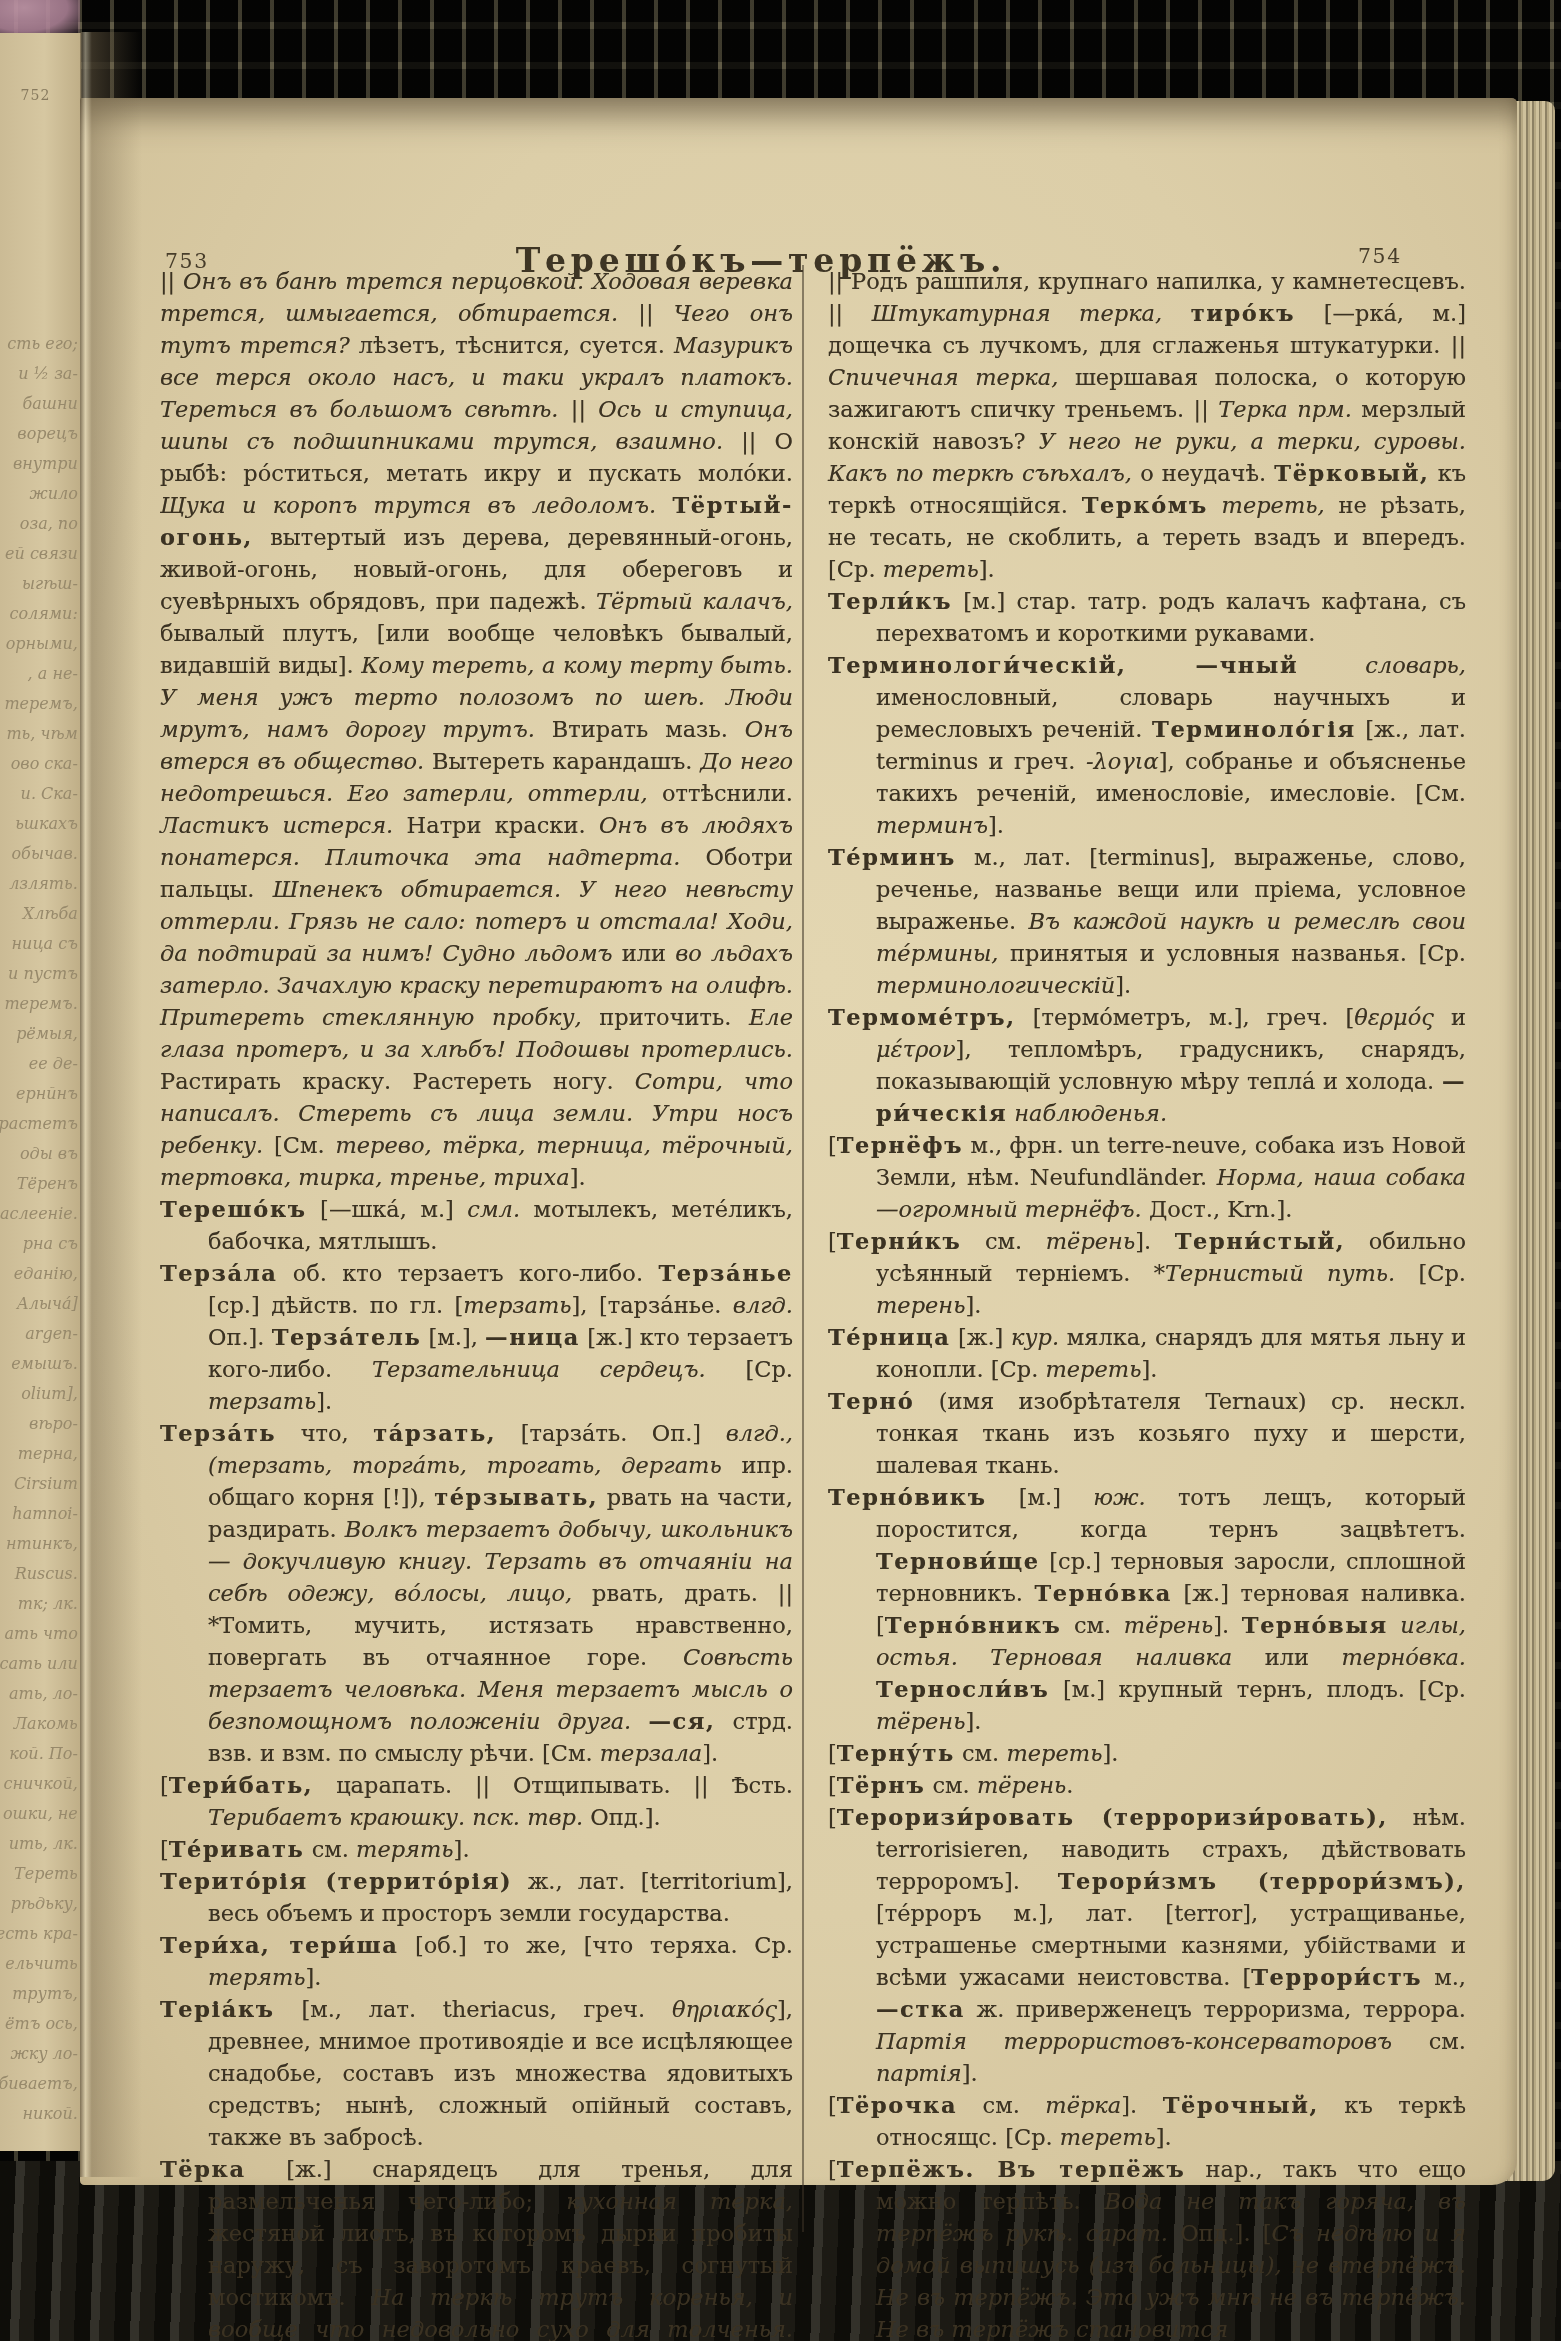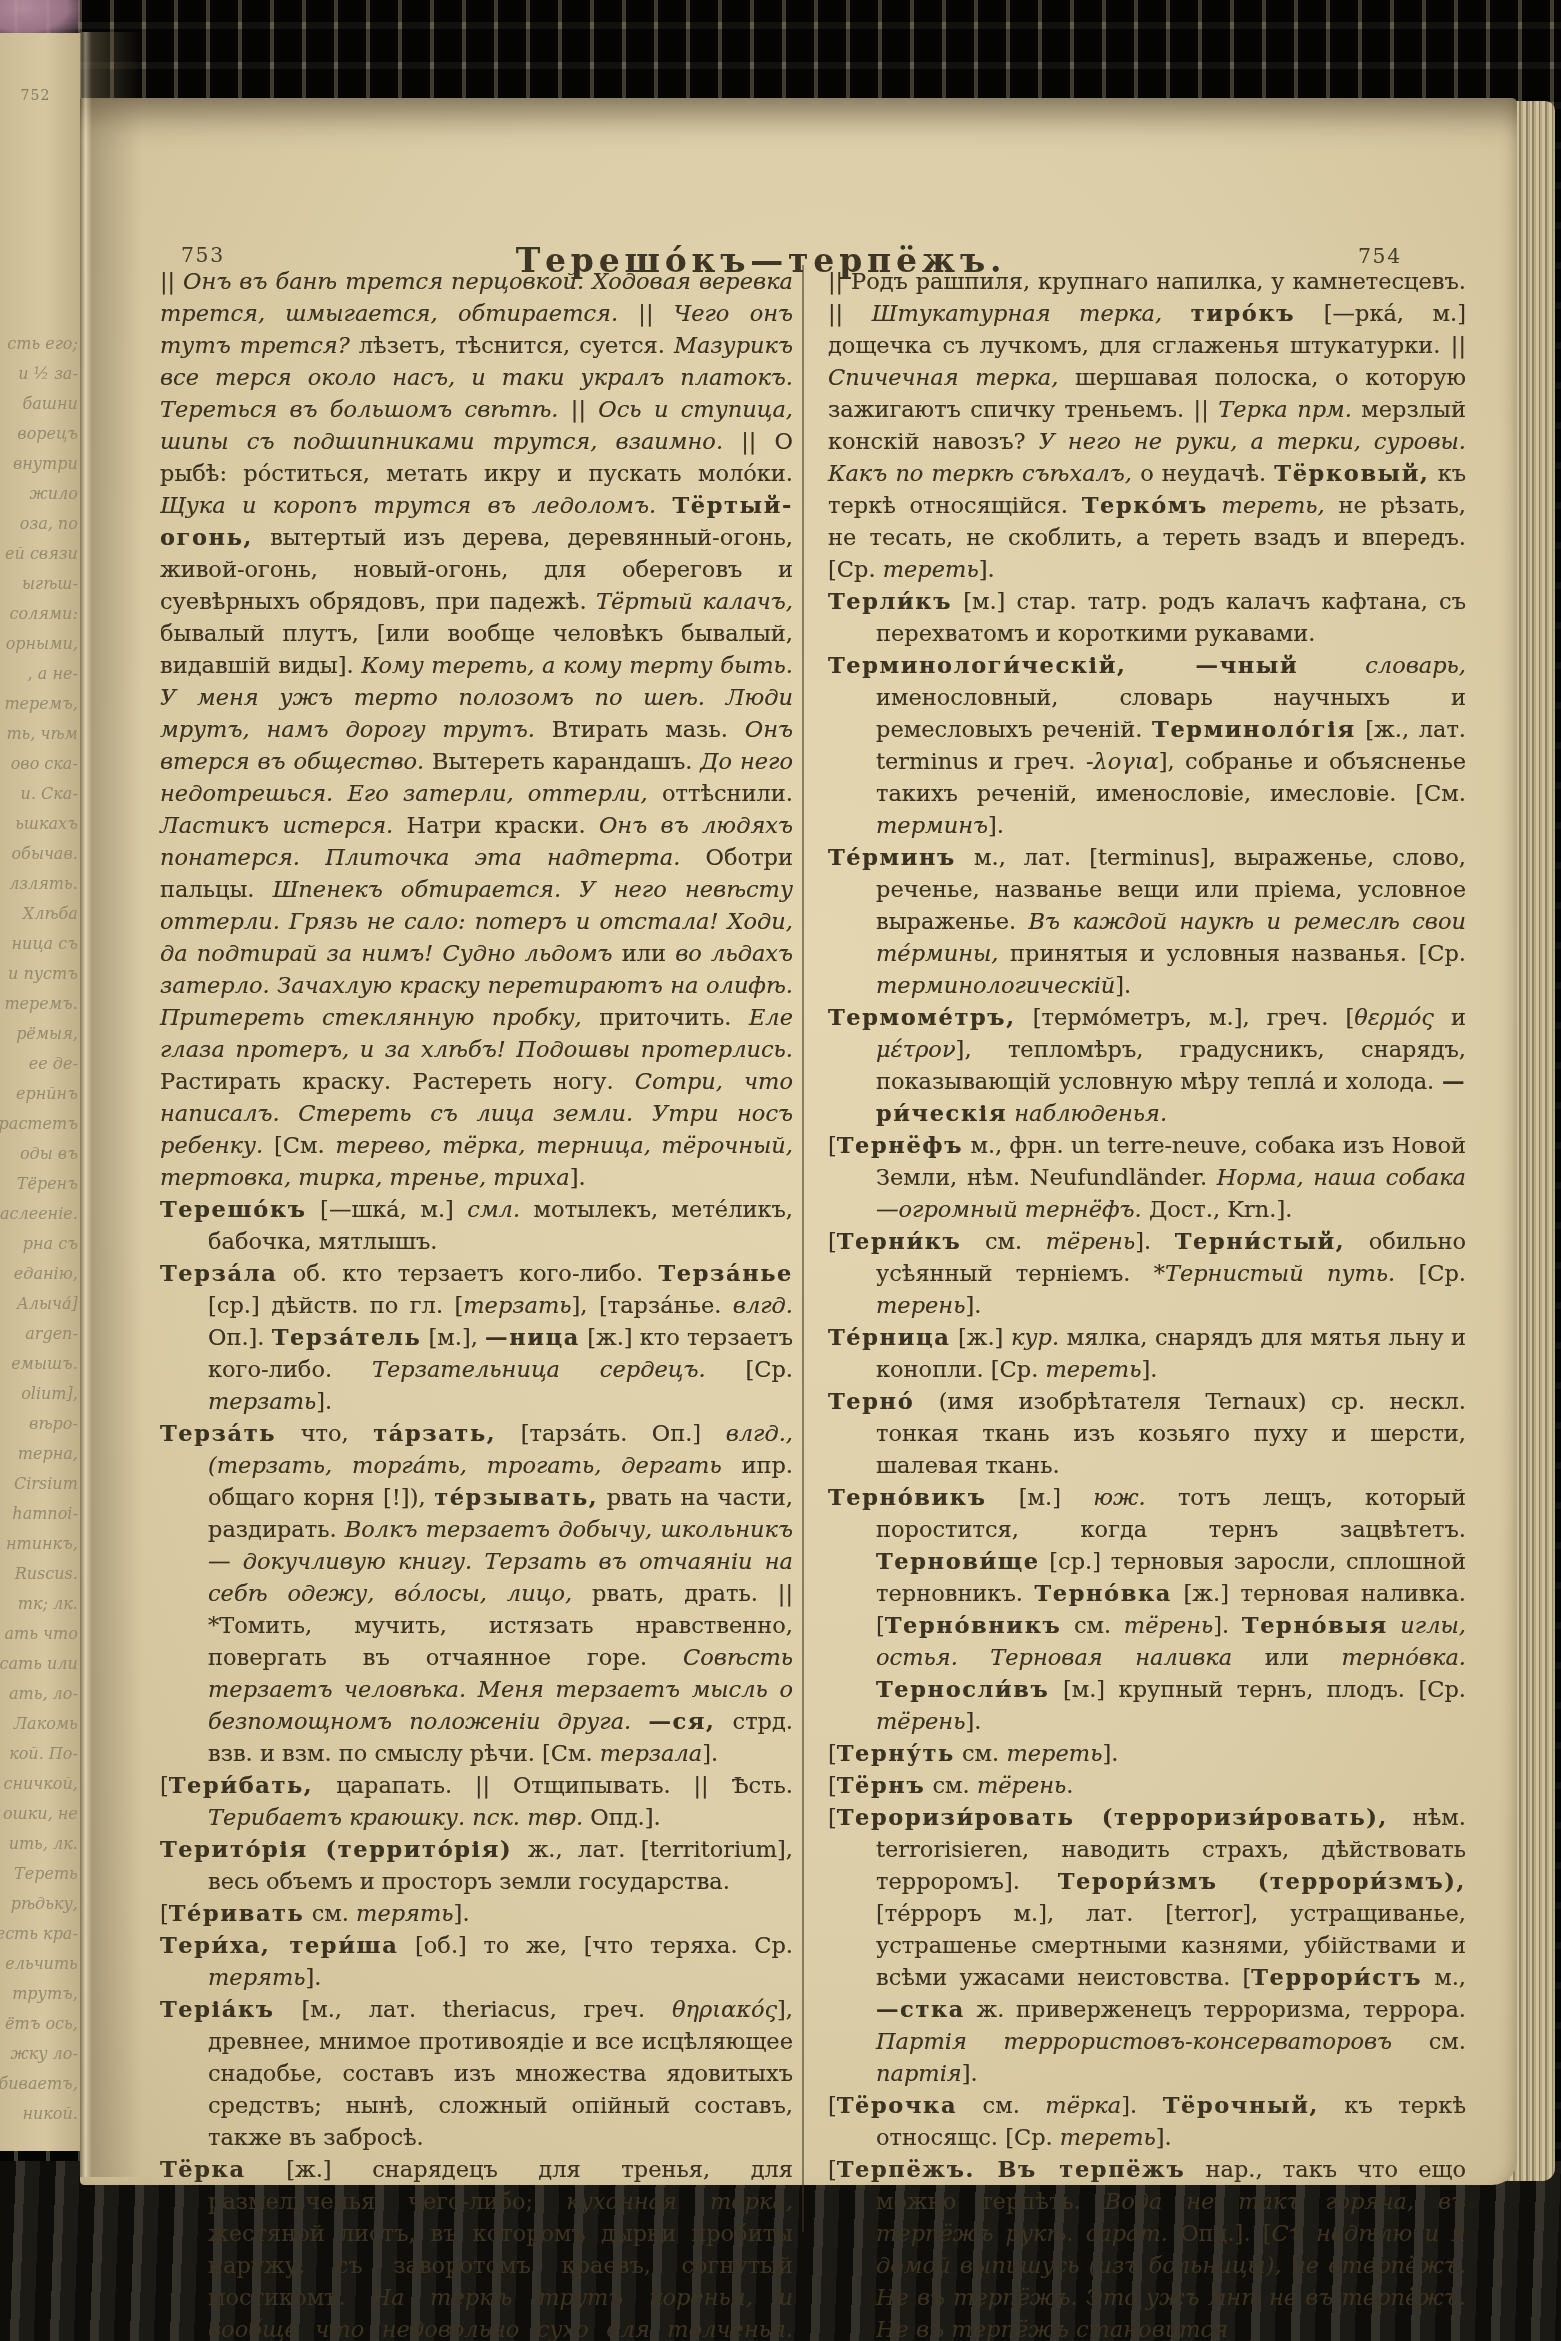--- a/index.html
+++ b/index.html
@@ -53,21 +53,21 @@
       radial-gradient(ellipse at 52% 42%, #e3d6b1 0%, #dccea8 55%, #d2c29a 88%, #c9b890 100%);
     border-radius:2.1px 5.4px 25px 4.3px;
     box-shadow:inset 0 38px 32px -21.4px rgba(60,48,30,.55), inset -9.7px 0 16px -9.7px rgba(60,48,30,.35);
     z-index:2;
   }
   .runhead{
     position:absolute;left:0;top:143px;width:1437px;height:38px;
     color:#473d2a;
   }
   .runhead .pn{position:absolute;font-size:20.4px;letter-spacing:1.6px;}
-  .pn-left{left:85px;top:2px;margin-left:16px;}
+  .pn-left{left:85px;top:8px;}
   .pn-right{left:1278px;top:3.2px;text-align:right;}
   .run-title{
     position:absolute;left:0;right:75px;top:0;text-align:center;
     font-size:33px;font-weight:600;letter-spacing:4.8px;color:#3e3524;
   }
   .col{
     position:absolute;top:167px;width:633px;
     font-size:22.5px;line-height:32px;text-align:justify;color:#3b3222;
     text-shadow:0 0 0.5px rgba(59,50,34,.45);
   }
@@ -164,22 +164,22 @@
     <div class="run-title">Терешо́къ—терпёжъ.</div>
     <div class="pn pn-right">754</div>
   </div>
   <div class="divider"></div>
   <div class="col col-left">
       <p class="entry"><span class="s-i">|| Онъ въ банѣ трется перцовкой. Ходовая веревка трется, шмыгается, обтирается. || Чего онъ тутъ трется? </span><span class="s-n">лѣзетъ, тѣснится, суется. </span><span class="s-i">Мазурикъ все терся около насъ, и таки укралъ платокъ. Тереться въ большомъ свѣтѣ. </span><span class="s-n">|| </span><span class="s-i">Ось и ступица, шипы съ подшипниками трутся, взаимно. </span><span class="s-n">|| О рыбѣ: ро́ститься, метать икру и пускать моло́ки. </span><span class="s-i">Щука и коропъ трутся въ ледоломъ. </span><span class="s-b">Тёртый-огонь,</span><span class="s-n"> вытертый изъ дерева, деревянный-огонь, живой-огонь, новый-огонь, для обереговъ и суевѣрныхъ обрядовъ, при падежѣ. </span><span class="s-i">Тёртый калачъ, </span><span class="s-n">бывалый плутъ, [или вообще человѣкъ бывалый, видавшій виды]. </span><span class="s-i">Кому тереть, а кому терту быть. У меня ужъ терто полозомъ по шеѣ. Люди мрутъ, намъ дорогу трутъ. </span><span class="s-n">Втирать мазь. </span><span class="s-i">Онъ втерся въ общество. </span><span class="s-n">Вытереть карандашъ. </span><span class="s-i">До него недотрешься. Его затерли, оттерли, </span><span class="s-n">оттѣснили. </span><span class="s-i">Ластикъ истерся. </span><span class="s-n">Натри краски. </span><span class="s-i">Онъ въ людяхъ понатерся. Плиточка эта надтерта. </span><span class="s-n">Оботри пальцы. </span><span class="s-i">Шпенекъ обтирается. У него невѣсту оттерли. Грязь не сало: потеръ и отстала! Ходи, да подтирай за нимъ! Судно льдомъ </span><span class="s-n">или</span><span class="s-i"> во льдахъ затерло. Зачахлую краску перетираютъ на олифѣ. Притереть стеклянную пробку, </span><span class="s-n">приточить. </span><span class="s-i">Еле глаза протеръ, и за хлѣбъ! Подошвы протерлись. </span><span class="s-n">Растирать краску. Растереть ногу. </span><span class="s-i">Сотри, что написалъ. Стереть съ лица земли. Утри носъ ребенку. </span><span class="s-n">[См. </span><span class="s-i">терево, тёрка, терница, тёрочный, тертовка, тирка, тренье, триха</span><span class="s-n">].</span></p>
       <p class="entry hang"><span class="s-b">Терешо́къ</span><span class="s-n"> [—шка́, м.] </span><span class="s-i">смл. </span><span class="s-n">мотылекъ, мете́ликъ, бабочка, мятлышъ.</span></p>
       <p class="entry hang"><span class="s-b">Терза́ла</span><span class="s-n"> об. кто терзаетъ кого-либо. </span><span class="s-b">Терза́нье</span><span class="s-n"> [ср.] дѣйств. по гл. [</span><span class="s-i">терзать</span><span class="s-n">], [тарза́нье. </span><span class="s-i">влгд. </span><span class="s-n">Оп.]. </span><span class="s-b">Терза́тель</span><span class="s-n"> [м.], </span><span class="s-b">—ница</span><span class="s-n"> [ж.] кто терзаетъ кого-либо. </span><span class="s-i">Терзательница сердецъ. </span><span class="s-n">[Ср. </span><span class="s-i">терзать</span><span class="s-n">].</span></p>
       <p class="entry hang"><span class="s-b">Терза́ть</span><span class="s-n"> что, </span><span class="s-b">та́рзать,</span><span class="s-n"> [тарза́ть. Оп.] </span><span class="s-i">влгд., (терзать, торга́ть, трогать, дергать </span><span class="s-n">ипр. общаго корня [!]), </span><span class="s-b">те́рзывать,</span><span class="s-n"> рвать на части, раздирать. </span><span class="s-i">Волкъ терзаетъ добычу, школьникъ — докучливую книгу. Терзать въ отчаяніи на себѣ одежу, во́лосы, лицо, </span><span class="s-n">рвать, драть. || *Томить, мучить, истязать нравственно, повергать въ отчаянное горе. </span><span class="s-i">Совѣсть терзаетъ человѣка. Меня терзаетъ мысль о безпомощномъ положеніи друга. </span><span class="s-b">—ся,</span><span class="s-n"> стрд. взв. и взм. по смыслу рѣчи. [См. </span><span class="s-i">терзала</span><span class="s-n">].</span></p>
       <p class="entry hang"><span class="s-n">[</span><span class="s-b">Тери́бать,</span><span class="s-n"> царапать. || Отщипывать. || Ѣсть. </span><span class="s-i">Терибаетъ краюшку. пск. твр. </span><span class="s-n">Опд.].</span></p>
+      <p class="entry hang"><span class="s-n">[</span><span class="s-b">Те́ривать</span><span class="s-n"> см. </span><span class="s-i">терять</span><span class="s-n">].</span></p>
       <p class="entry hang"><span class="s-b">Терито́рія (террито́рія)</span><span class="s-n"> ж., лат. [territorium], весь объемъ и просторъ земли государства.</span></p>
-      <p class="entry hang"><span class="s-n">[</span><span class="s-b">Те́ривать</span><span class="s-n"> см. </span><span class="s-i">терять</span><span class="s-n">].</span></p>
       <p class="entry hang"><span class="s-b">Тери́ха, тери́ша</span><span class="s-n"> [об.] то же, [что теряха. Ср. </span><span class="s-i">терять</span><span class="s-n">].</span></p>
       <p class="entry hang"><span class="s-b">Теріа́къ</span><span class="s-n"> [м., лат. theriacus, греч. </span><span class="s-i">θηριακός</span><span class="s-n">], древнее, мнимое противоядіе и все исцѣляющее снадобье, составъ изъ множества ядовитыхъ средствъ; нынѣ, сложный опійный составъ, также въ забросѣ.</span></p>
       <p class="entry hang"><span class="s-b">Тёрка</span><span class="s-n"> [ж.] снарядецъ для тренья, для размельченья чего-либо; </span><span class="s-i">кухонная терка, </span><span class="s-n">жестяной листъ, въ которомъ дырки пробиты наружу, съ заворотомъ краевъ, согнутый мостикомъ. </span><span class="s-i">На теркѣ трутъ коренья, и вообще что недовольно сухо для толченья. Ступка да терка родныя сестры: одна мнетъ, другая деретъ. На свекловичныхъ заводахъ машинныя терки. Мускатная </span></p>
     </div>
   <div class="col col-right">
       <p class="entry"><span class="s-n">|| Родъ рашпиля, крупнаго напилка, у камнетесцевъ. || </span><span class="s-i">Штукатурная терка, </span><span class="s-b">тиро́къ</span><span class="s-n"> [—рка́, м.] дощечка съ лучкомъ, для сглаженья штукатурки. || </span><span class="s-i">Спичечная терка, </span><span class="s-n">шершавая полоска, о которую зажигаютъ спичку треньемъ. || </span><span class="s-i">Терка прм. </span><span class="s-n">мерзлый конскій навозъ? </span><span class="s-i">У него не руки, а терки, суровы. Какъ по теркѣ съѣхалъ, </span><span class="s-n">о неудачѣ. </span><span class="s-b">Тёрковый,</span><span class="s-n"> къ теркѣ относящійся. </span><span class="s-b">Терко́мъ</span><span class="s-i"> тереть,</span><span class="s-n"> не рѣзать, не тесать, не скоблить, а тереть взадъ и впередъ. [Ср. </span><span class="s-i">тереть</span><span class="s-n">].</span></p>
       <p class="entry hang"><span class="s-b">Терли́къ</span><span class="s-n"> [м.] стар. татр. родъ калачъ кафтана, съ перехватомъ и короткими рукавами.</span></p>
       <p class="entry hang"><span class="s-b">Терминологи́ческій, —чный</span><span class="s-i"> словарь,</span><span class="s-n"> именословный, словарь научныхъ и ремесловыхъ реченій. </span><span class="s-b">Терминоло́гія</span><span class="s-n"> [ж., лат. terminus и греч. </span><span class="s-i">-λογια</span><span class="s-n">], собранье и объясненье такихъ реченій, именословіе, имесловіе. [См. </span><span class="s-i">терминъ</span><span class="s-n">].</span></p>
       <p class="entry hang"><span class="s-b">Те́рминъ</span><span class="s-n"> м., лат. [terminus], выраженье, слово, реченье, названье вещи или пріема, условное выраженье. </span><span class="s-i">Въ каждой наукѣ и ремеслѣ свои те́рмины, </span><span class="s-n">принятыя и условныя названья. [Ср. </span><span class="s-i">терминологическій</span><span class="s-n">].</span></p>
       <p class="entry hang"><span class="s-b">Термоме́тръ,</span><span class="s-n"> [термо́метръ, м.], греч. [</span><span class="s-i">θερμός</span><span class="s-n"> и </span><span class="s-i">μέτρον</span><span class="s-n">], тепломѣръ, градусникъ, снарядъ, показывающій условную мѣру тепла́ и холода. </span><span class="s-b">—ри́ческія</span><span class="s-i"> наблюденья.</span></p>

